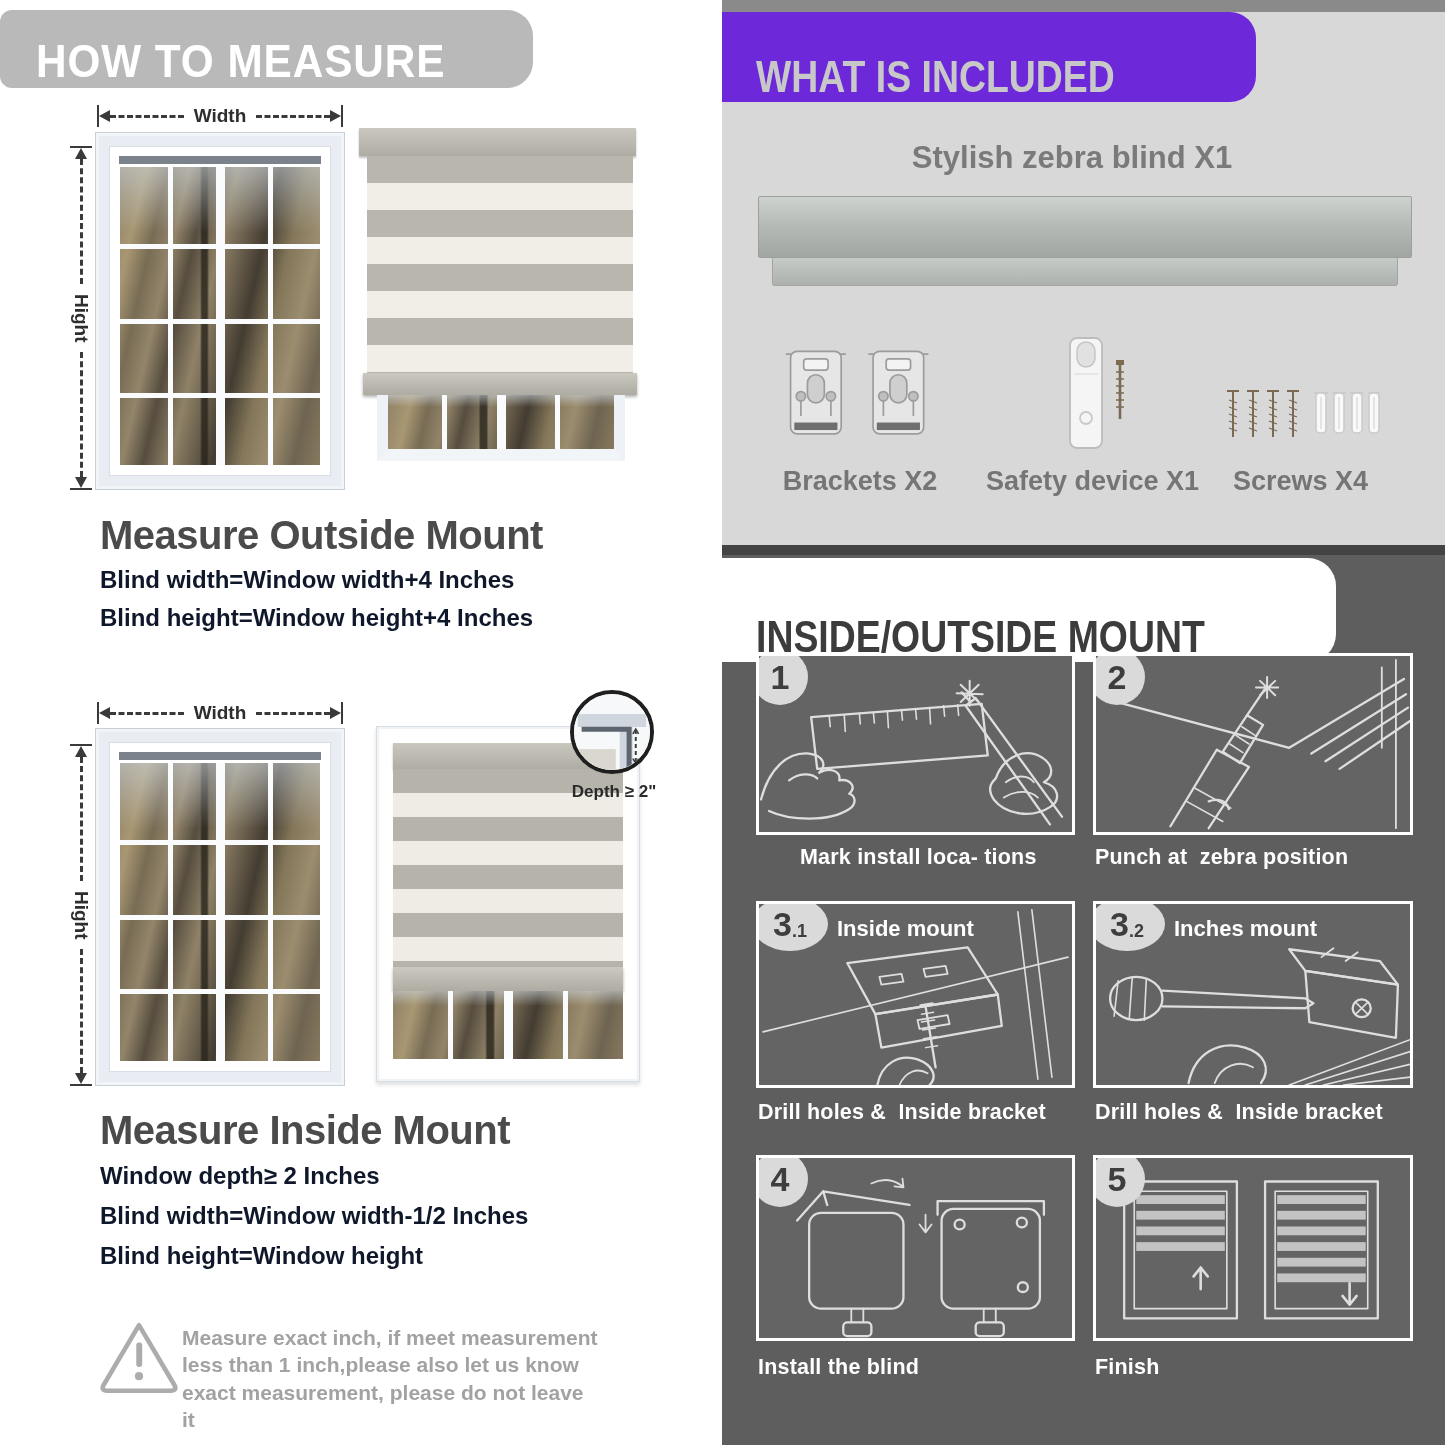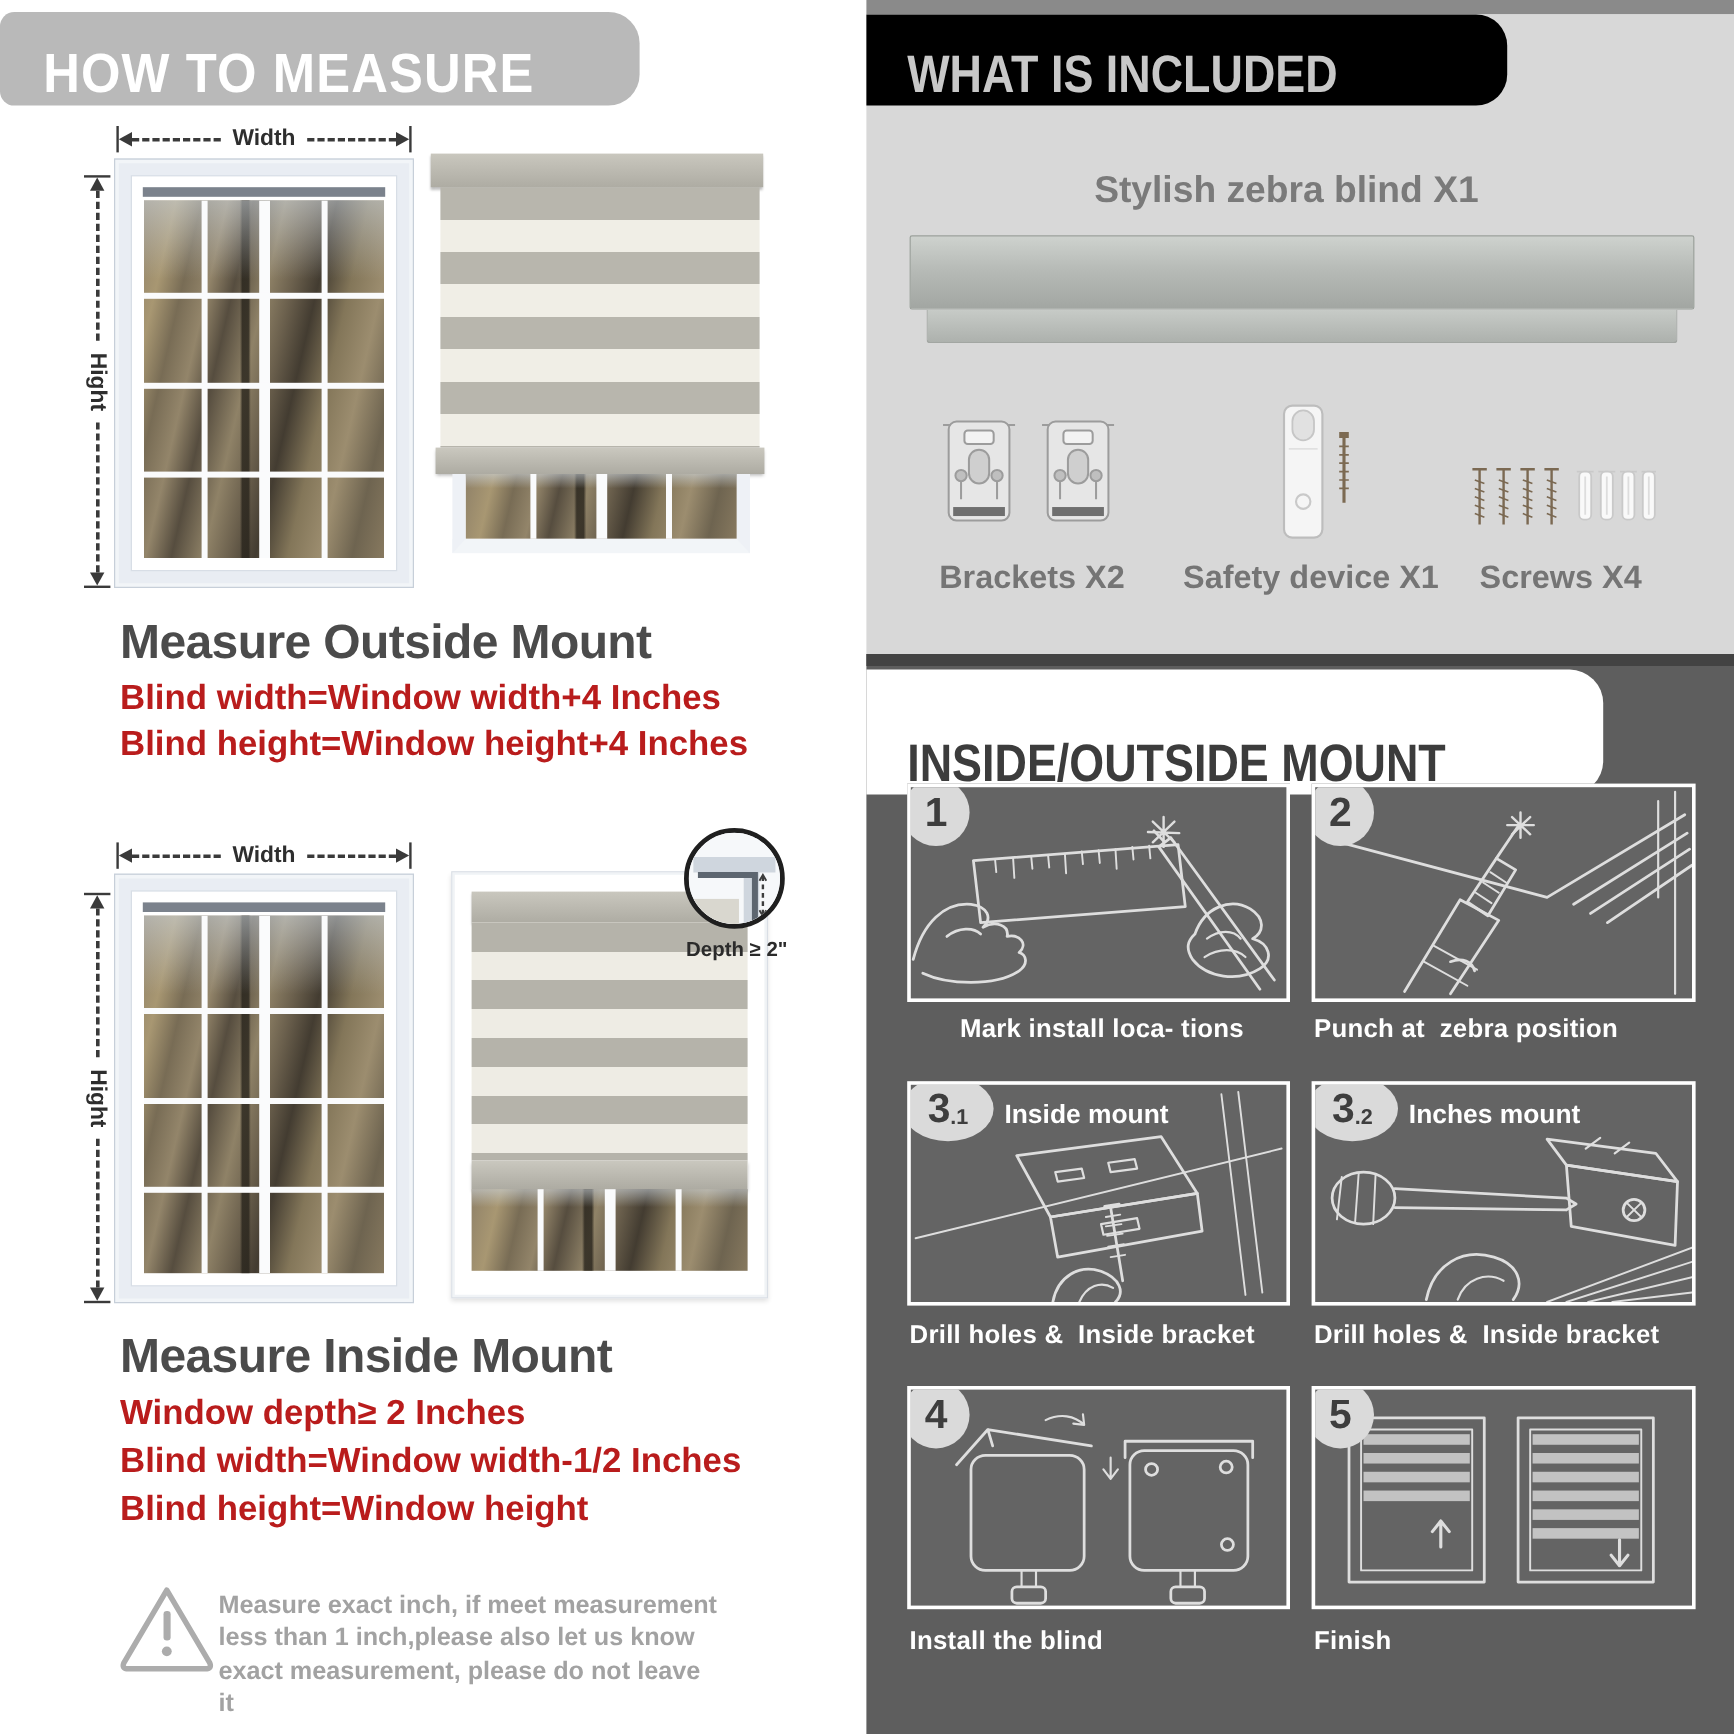--- a/index.html
+++ b/index.html
@@ -5,21 +5,21 @@
   html,body{margin:0;padding:0;background:#fff;}
   #canvas{position:relative;width:1445px;height:1445px;overflow:hidden;
           font-family:"Liberation Sans","DejaVu Sans",sans-serif;background:#fff;}
   .abs{position:absolute;}
 
   
   .pill{display:flex;align-items:flex-end;}
   .pill-left{left:0;top:10px;width:497px;height:78px;background:#b9b9b9;
              border-radius:12px 26px 26px 12px;padding-left:36px;}
   .pill-left .t{color:#fff;font-weight:bold;font-size:46px;letter-spacing:1px;}
-  .pill-wic{left:722px;top:12px;width:500px;height:76px;background:#000000;
+  .pill-wic{left:722px;top:12px;width:500px;height:90px;background:#6d28d9;
             border-radius:0 26px 26px 0;padding-left:34px;}
   .pill-wic .t{color:#c8c8c8;font-weight:bold;font-size:44px;}
   .pill-iom{left:722px;top:558px;width:580px;height:104px;background:#fff;
             border-radius:0 28px 28px 0;padding-left:34px;}
   .pill-iom .t{color:#3c3c3c;font-weight:bold;font-size:44px;}
   .condensed{display:inline-block;transform:scaleX(.85);transform-origin:left center;white-space:nowrap;}
   .condensed-sm{display:inline-block;transform:scaleX(.92);transform-origin:left center;white-space:nowrap;}
 
   
   .strip-top{left:722px;top:0;width:723px;height:12px;background:#8a8a8a;}
@@ -58,21 +58,21 @@
   .cassette{background:linear-gradient(180deg,#c9c7be,#aeaca3);box-shadow:0 2px 2px rgba(0,0,0,.25);}
   .zebra{background:repeating-linear-gradient(180deg,#b8b6ad 0 27px,#f0eee6 27px 54px);}
   .zebra-sm{background:repeating-linear-gradient(180deg,#b5b3aa 0 24px,#eeece4 24px 48px);}
   .rail{background:linear-gradient(180deg,#cac8bf,#adaba2);box-shadow:0 2px 3px rgba(0,0,0,.3);}
   .b1win{border-left:11px solid #eef1f6;border-right:11px solid #eef1f6;border-bottom:12px solid #f2f5f8;box-sizing:border-box;}
   .blind2-frame{background:#fff;border:1px solid #d9dee5;box-shadow:inset 0 0 0 2px #f0f3f6,0 3px 4px rgba(0,0,0,.12);box-sizing:border-box;}
   .magnifier{border:4px solid #1f1f1f;border-radius:50%;overflow:hidden;background:#f6f8fa;box-sizing:border-box;}
 
   
   .heading{font-weight:bold;font-size:40px;color:#4b4b4b;letter-spacing:-.5px;}
-  .bodyline{font-weight:bold;font-size:29px;color:#b91c1c;}
+  .bodyline{font-weight:bold;font-size:24px;color:#0f172a;}
   .depth-lbl{font-weight:bold;font-size:17px;color:#2b2b2b;text-align:center;}
   .warn-text{font-weight:600;font-size:21px;line-height:1.3;color:#a2a2a2;}
 
   
   .blind-label{left:722px;top:140px;width:700px;text-align:center;font-weight:bold;font-size:31px;color:#7a7a7a;}
   .rail-main{left:758px;top:196px;width:654px;height:62px;background:linear-gradient(180deg,#ced2ce 0%,#b7bbb7 45%,#a2a6a2 100%);border:1px solid #9aa09a;box-sizing:border-box;border-radius:2px;}
   .rail-lip{left:772px;top:258px;width:626px;height:28px;background:linear-gradient(180deg,#c7cbc7,#adb1ad);border:1px solid #a2a6a2;border-top:none;box-sizing:border-box;border-radius:0 0 3px 3px;}
   .part-label{font-weight:bold;font-size:27px;color:#757575;text-align:center;}
 
   

